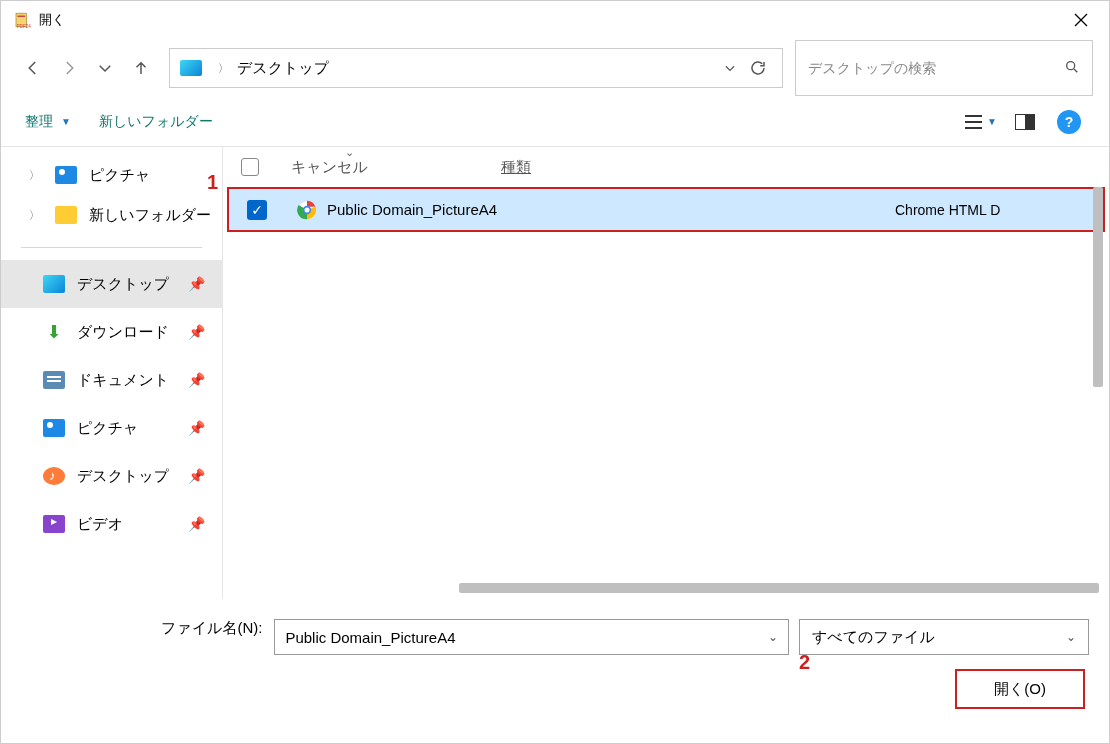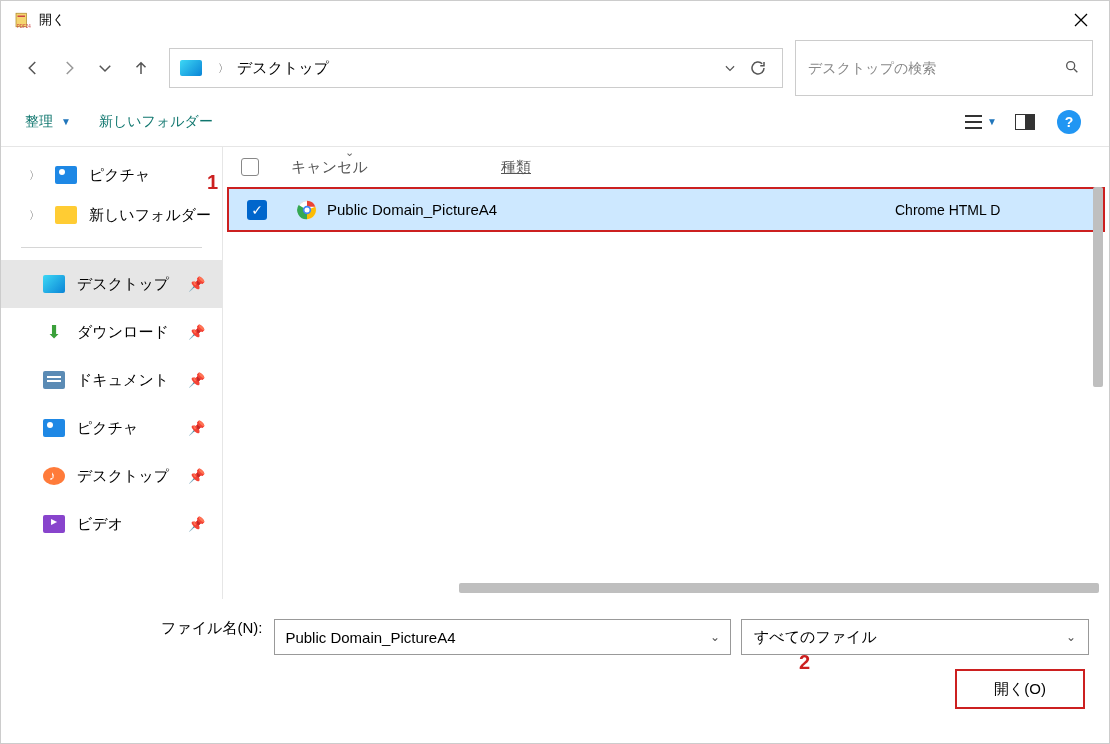--- a/index.html
+++ b/index.html
@@ -90,21 +90,21 @@
 .h-scroll { position: absolute; bottom: 4px; left: 236px; right: 30px; height: 12px; }
 .h-scroll .hthumb { height: 10px; width: 640px; background: #bfbfbf; border-radius: 2px; }
 
 
 .bottompanel { padding: 20px 20px 16px 20px; }
 .filerow { display: flex; align-items: flex-start; margin-bottom: 14px; }
 .filerow .lbl { margin-left: 140px; margin-right: 12px; font-size: 15px; }
 .filerow .filename-combo { flex: 1; height: 36px; border: 1px solid #999; display: flex; align-items: center; padding: 0 10px; margin-right: 10px; }
 .filerow .filename-combo input { flex: 1; border: none; outline: none; font-size: 15px; font-family: inherit; }
 .filerow .combo-chev { color: #555; font-size: 12px; }
-.filerow .filter-combo { width: 348px; height: 36px; border: 1px solid #999; display: flex; align-items: center; padding: 0 12px; }
+.filerow .filter-combo { width: 290px; height: 36px; border: 1px solid #999; display: flex; align-items: center; padding: 0 12px; }
 .filerow .filter-combo .ftext { flex: 1; font-size: 15px; }
 
 .btnrow { display: flex; justify-content: flex-end; gap: 16px; padding-right: 4px; position: relative; }
 .btnrow .ann2 { position: absolute; left: 778px; top: -18px; color: #cc2020; font-weight: bold; font-size: 20px; }
 .btn { width: 130px; height: 40px; border: 1px solid #aaa; background: #fff; display: flex; align-items: center; justify-content: center; font-size: 15px; cursor: pointer; }
 .btn.primary { border: 2px solid #cc2020; }
 </style>
 </head>
 <body>
 

